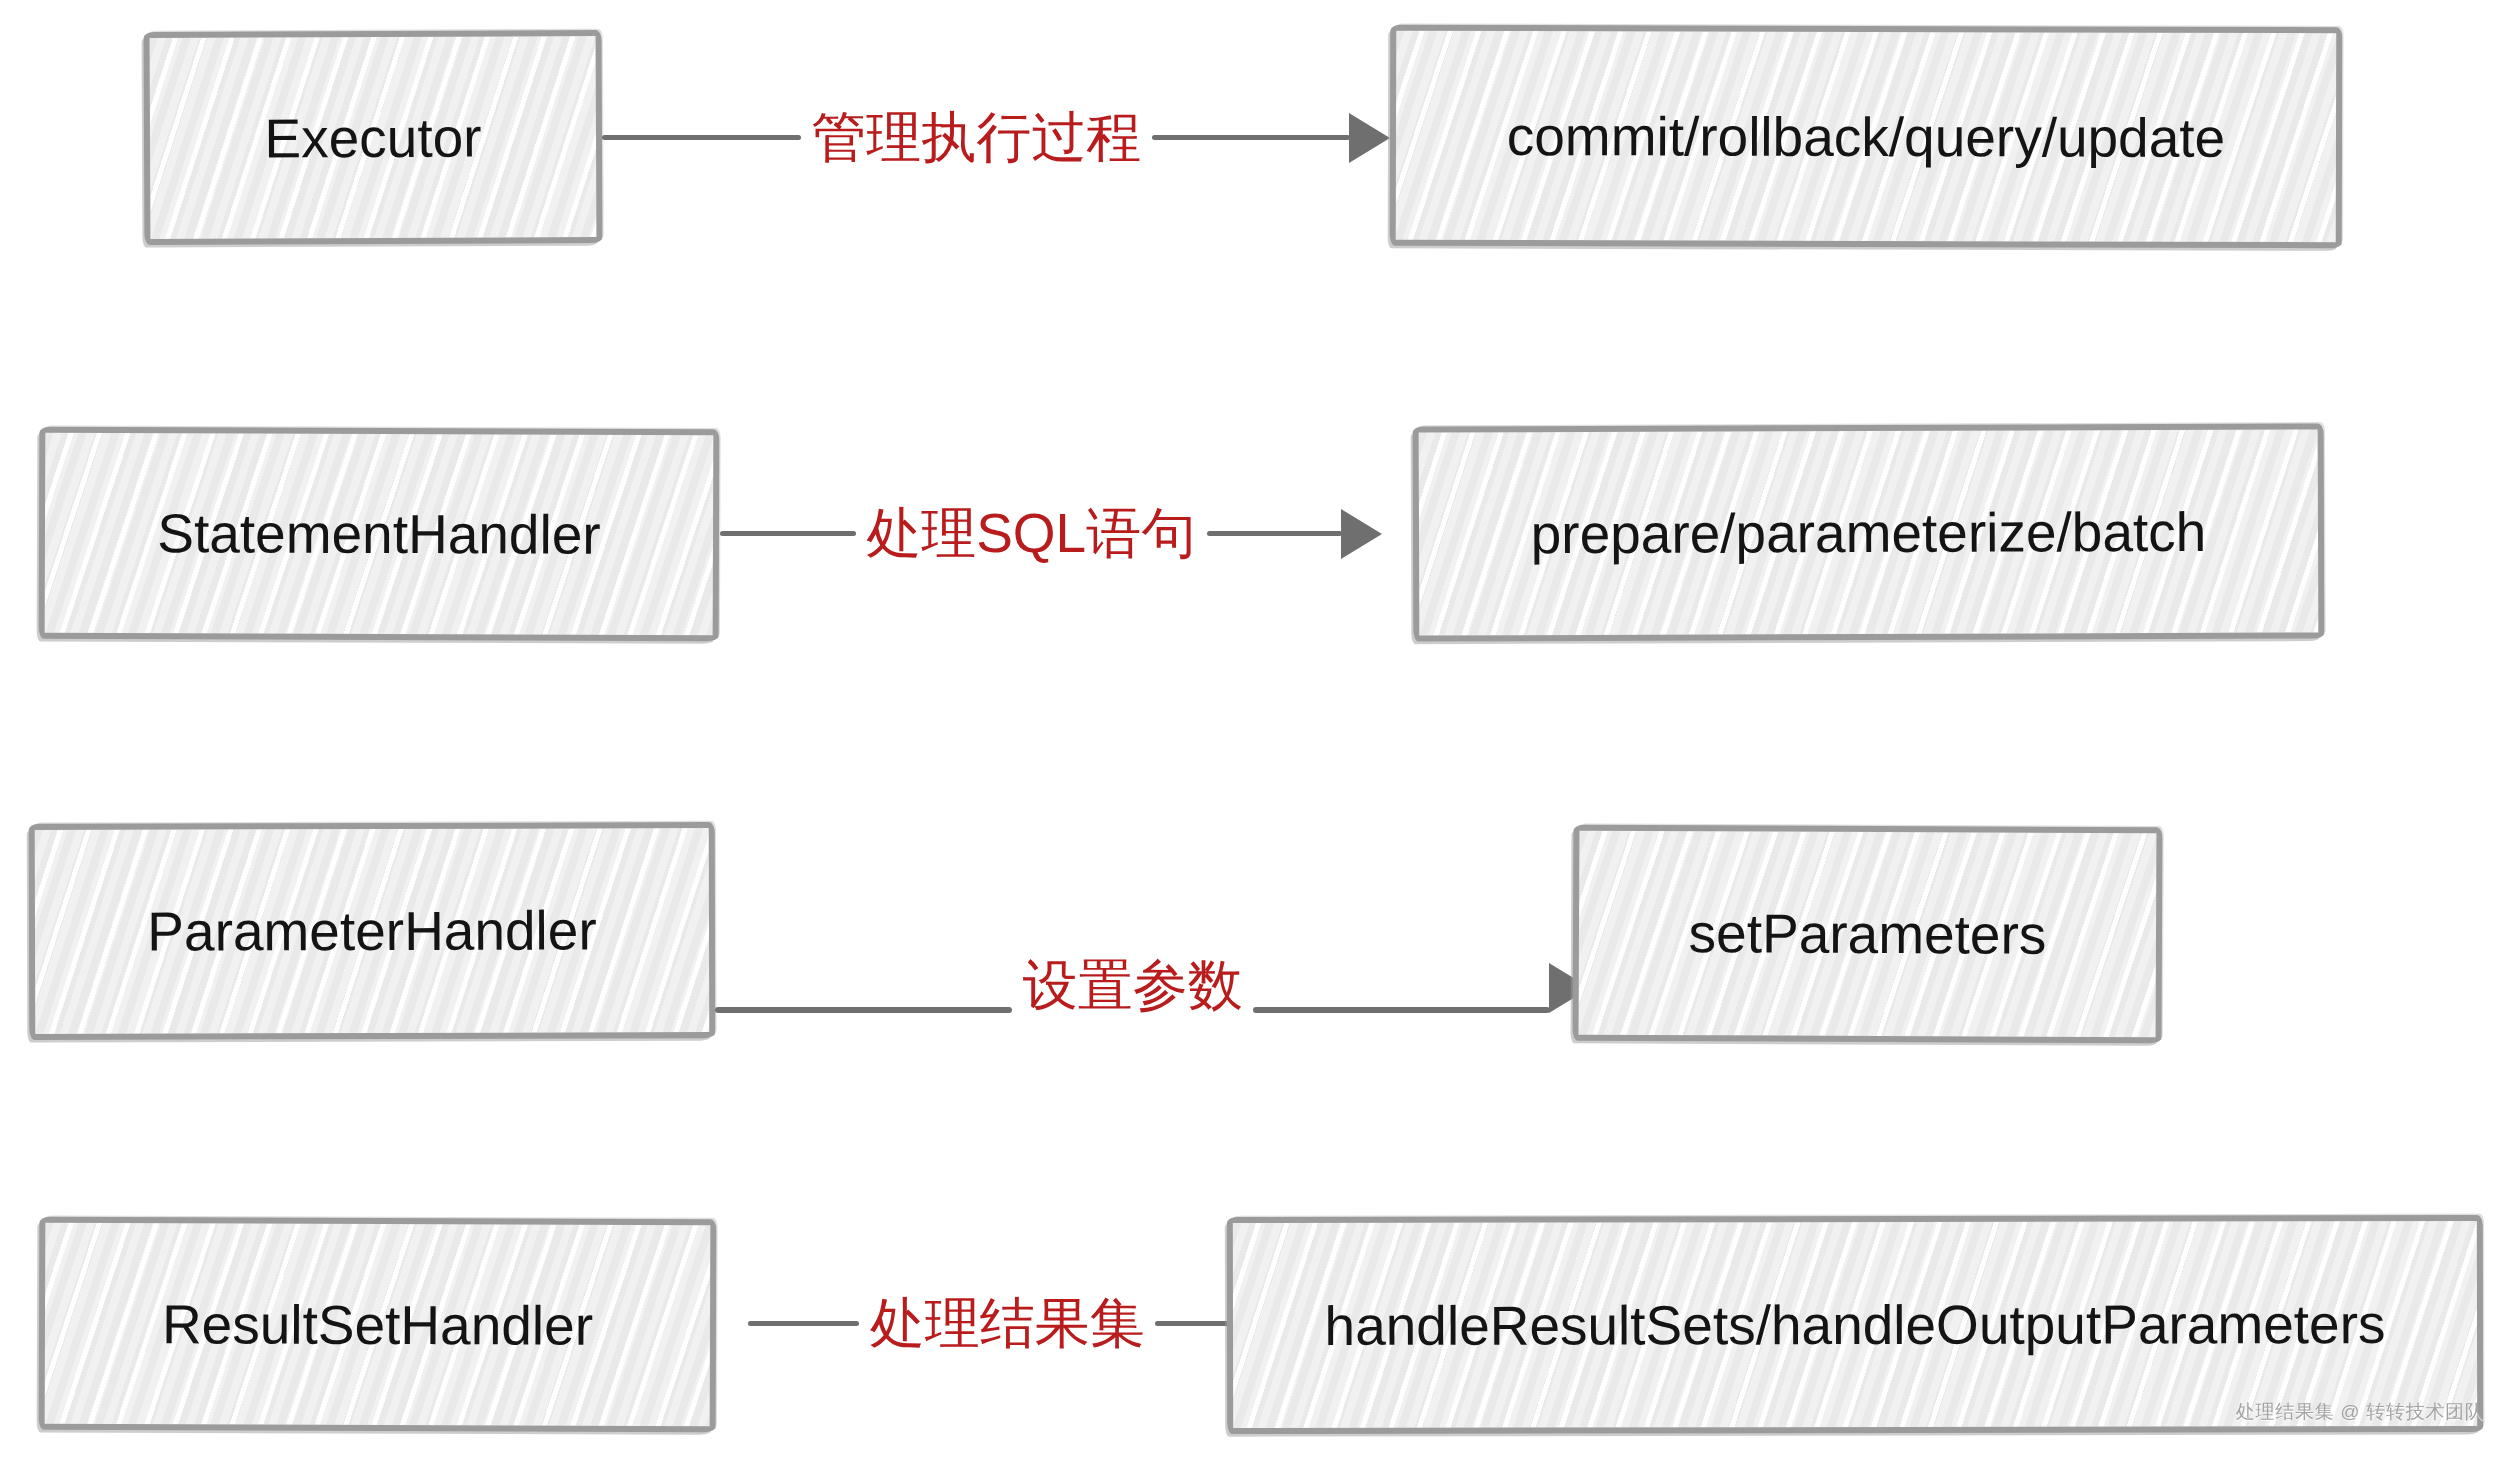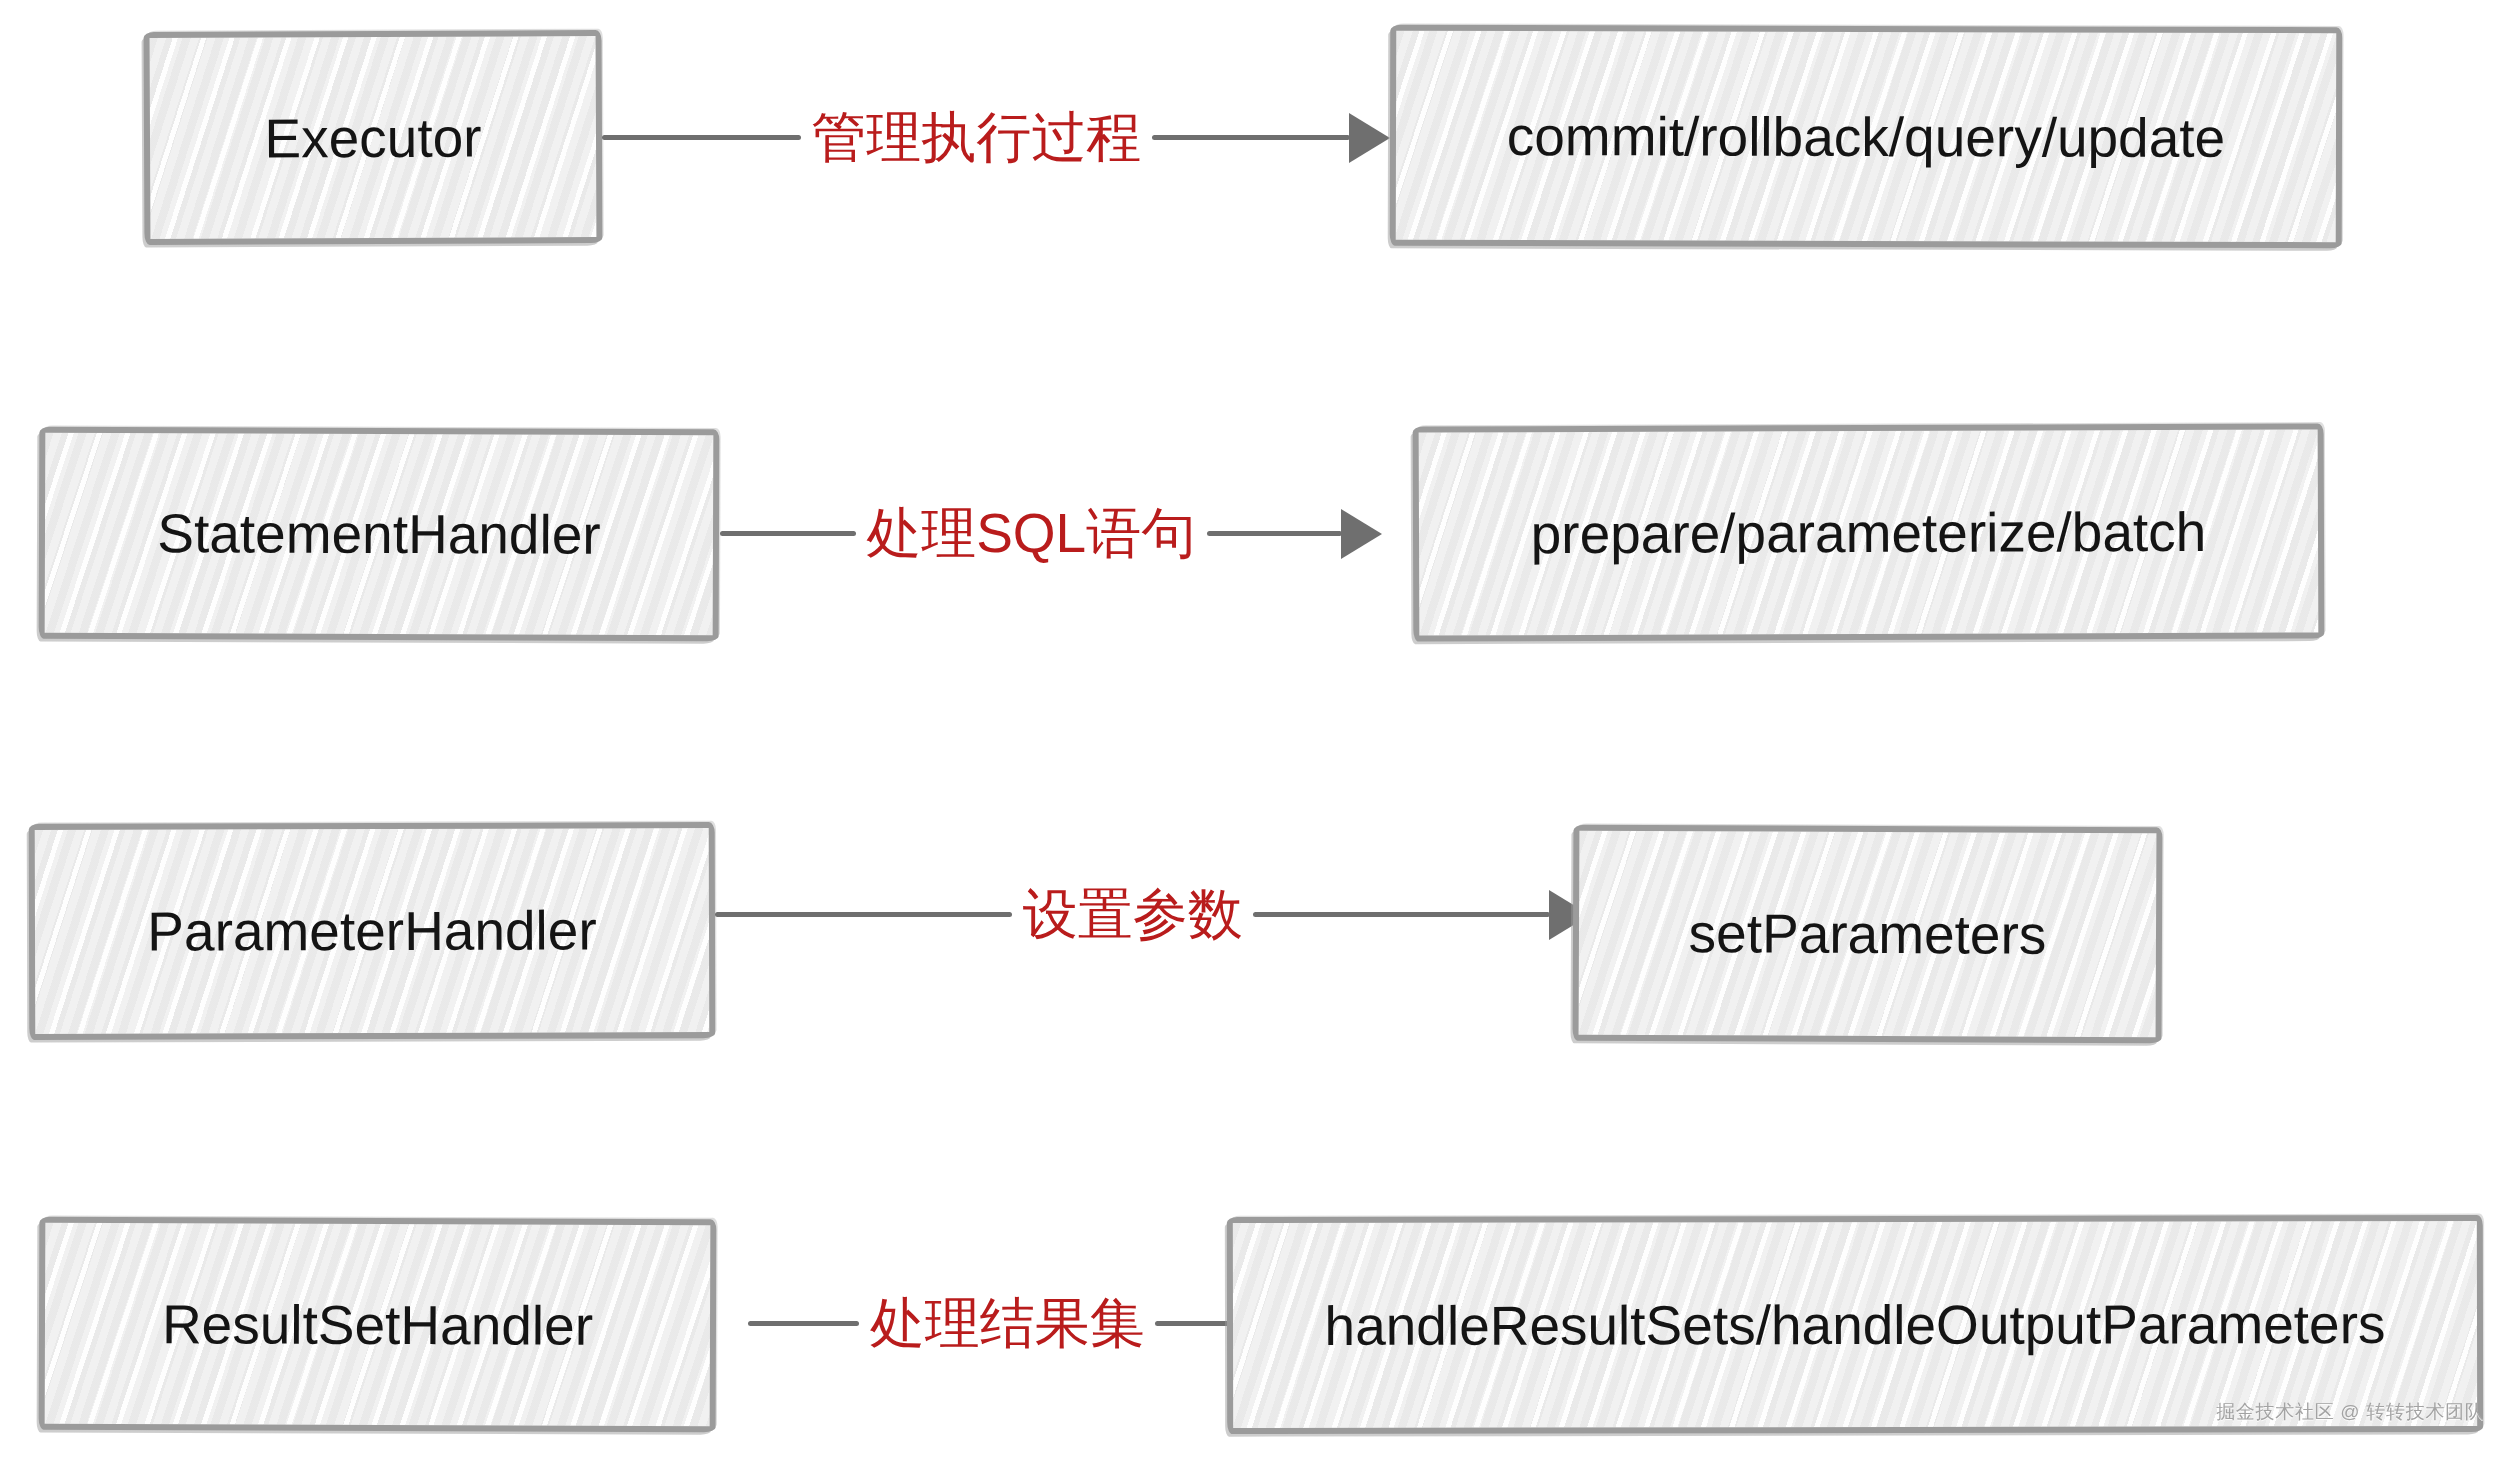--- a/index.html
+++ b/index.html
@@ -54,21 +54,21 @@
   
   .r1s { left: 144px;  top: 31px;   width: 458px;  height: 213px; transform: rotate(-.25deg); }
   .r1a { left: 602px;  top: 105px;  width: 788px; }
   .r1t { left: 1390px; top: 26px;   width: 952px; height: 221px; transform: rotate(.15deg); }
   
   .r2s { left: 39px;   top: 428px;  width: 680px; height: 212px; transform: rotate(.2deg); }
   .r2a { left: 720px; top: 501px;  width: 662px; }
   .r2t { left: 1413px; top: 425px;  width: 911px; height: 215px; transform: rotate(-.2deg); }
   
   .r3s { left: 29px;   top: 823px; width: 686px; height: 216px; transform: rotate(-.15deg); }
-  .r3a { left: 715px; top: 882px; width: 875px; }
+  .r3a { left: 715px; top: 948px; width: 875px; align-items: flex-end; }
   .r3t { left: 1573px; top: 826px; width: 589px;  height: 216px; transform: rotate(.25deg); }
   
   .r4s { left: 39px;   top: 1218px; width: 677px; height: 213px; transform: rotate(.2deg); }
   .r4a { left: 748px; top: 1291px; width: 558px; }
   .r4t { left: 1227px; top: 1216px; width: 1256px; height: 217px; transform: rotate(-.1deg); }
 
   .watermark {
     position: absolute;
     right: 27.5px; top: 1399px;
     font-size: 19px; letter-spacing: 0.7px;
@@ -127,16 +127,16 @@
   <div class="arrow r4a">
     <div class="seg"></div>
     <div class="lbl">处理结果集</div>
     <div class="seg"></div>
     <div class="head"></div>
   </div>
   <div class="box r4t">
     <span>handleResultSets/handleOutputParameters</span>
   </div>
 
-  <div class="watermark">掘金技术社区 @ 转转技术团队</div>
+  <div class="watermark">处理结果集 @ 转转技术团队</div>
 
 </div>
 
 
 </body></html>

